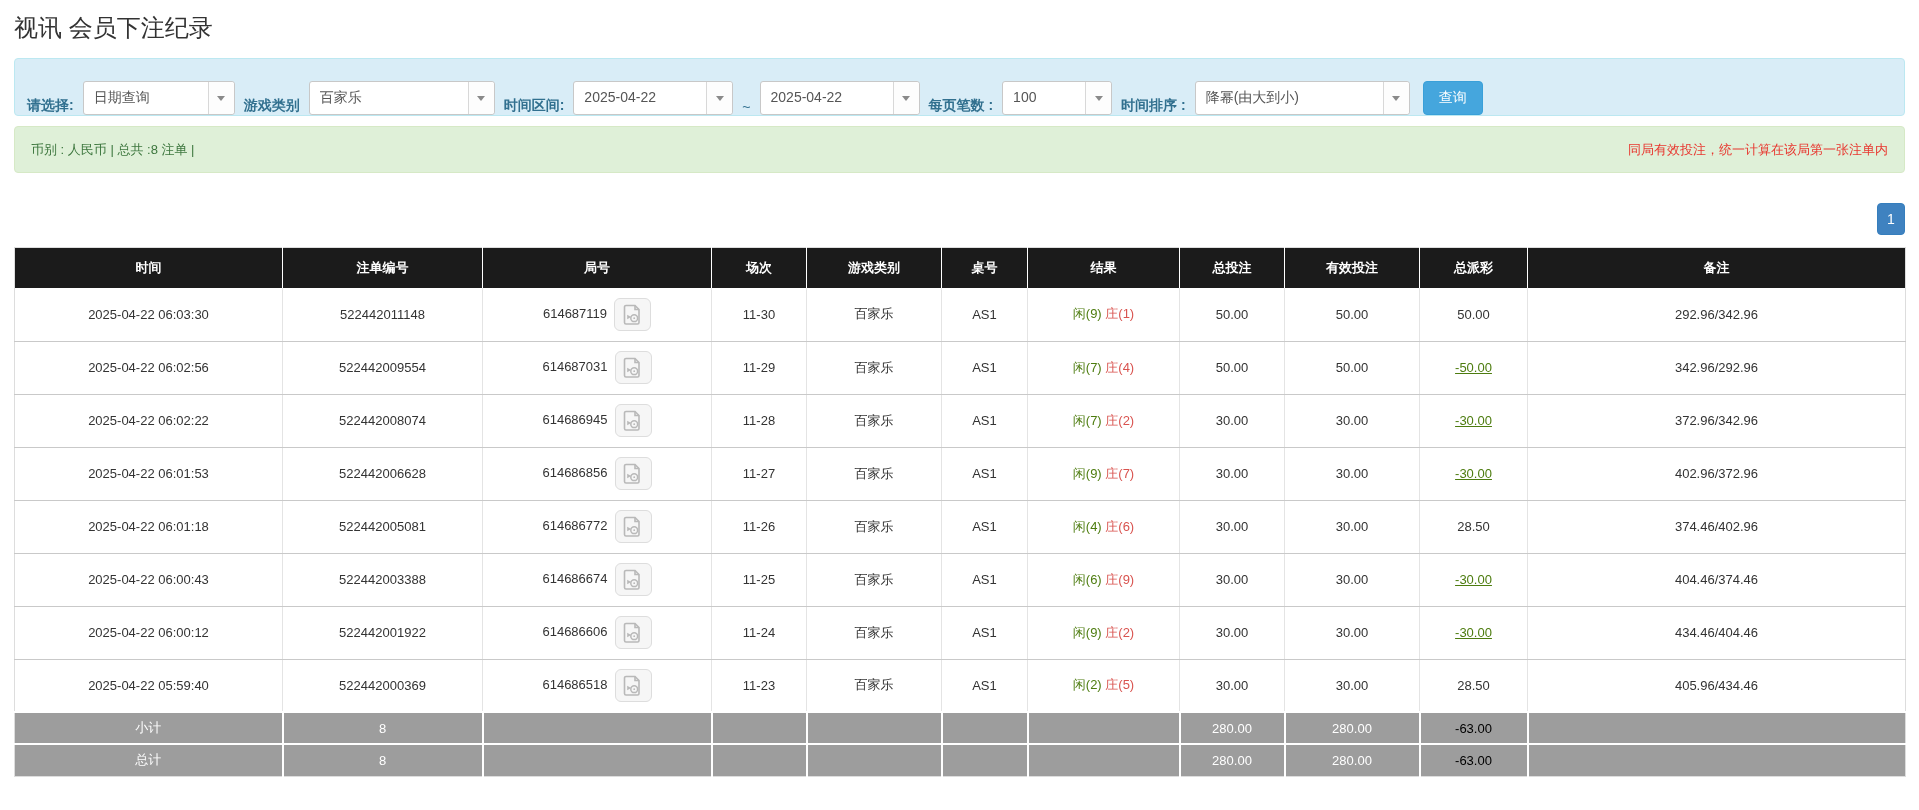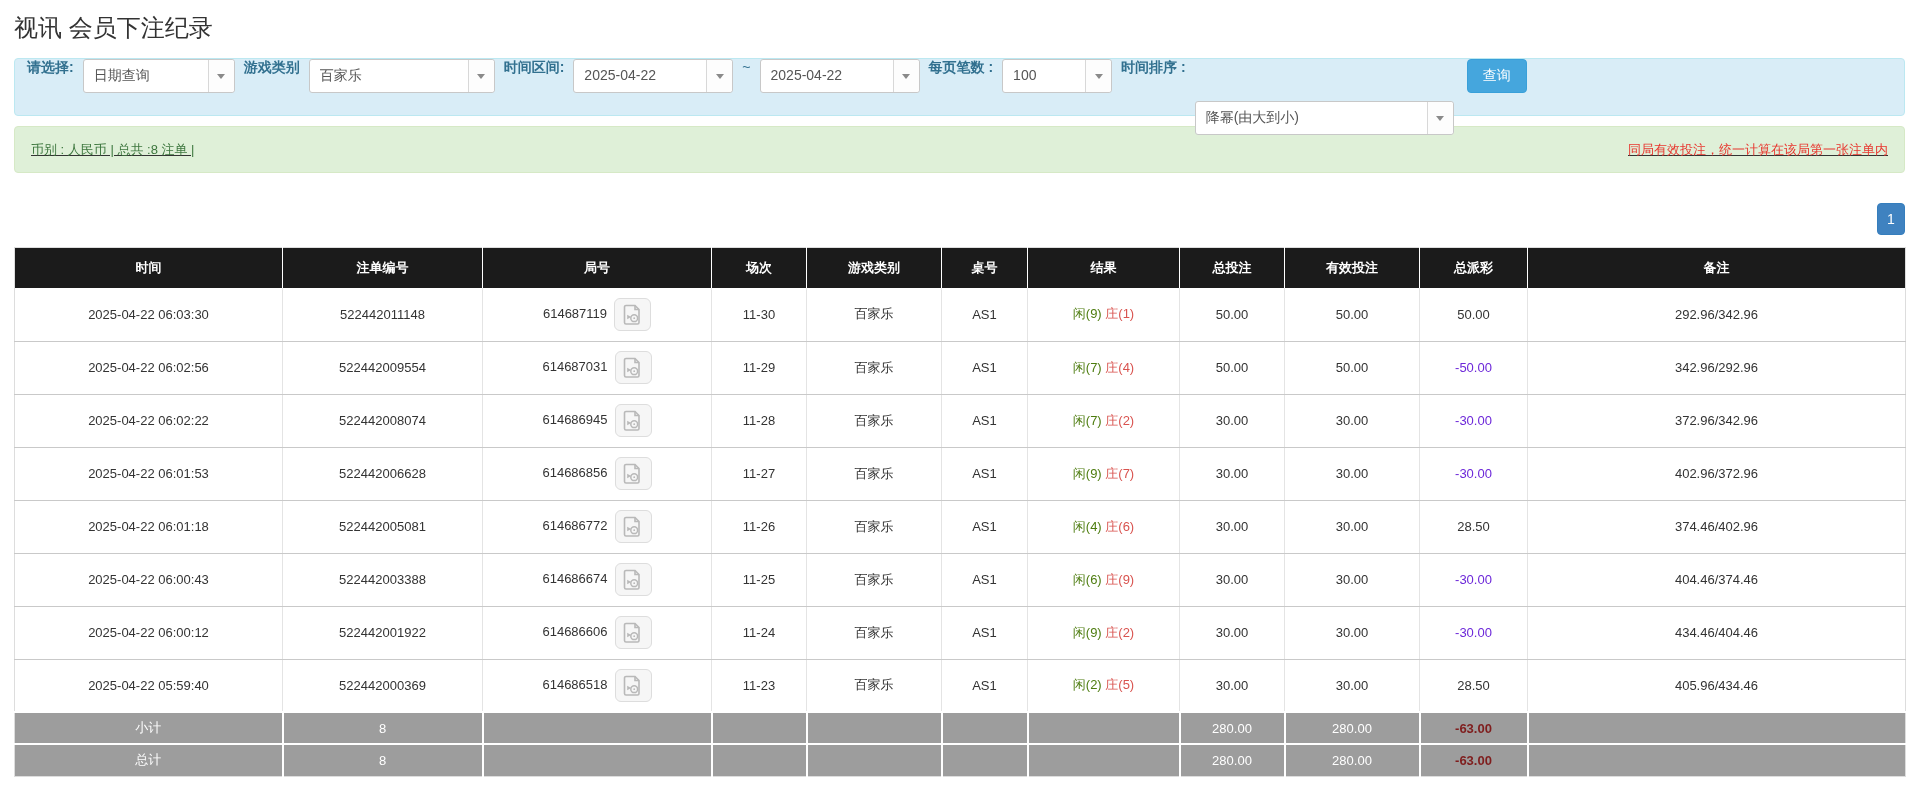--- a/index.html
+++ b/index.html
@@ -8,45 +8,45 @@
     width:1919px; height:810px; overflow:hidden;
     background:#fff; color:#333;
     font-family:"Liberation Sans", sans-serif;
     padding:0 14px;
   }
   .page-title { font-size:24px; font-weight:400; color:#333; margin:12px 0 14px 0; }
 
   
   .filter-bar {
     background:#d9edf7; border:1px solid #bce8f1; border-radius:4px;
-    height:58px; display:flex; align-items:flex-start; padding:0 12px; gap:9px;
+    height:58px; display:flex; align-items:flex-end; padding:0 12px; gap:9px;
     margin-bottom:10px;
   }
   .flabel { color:#31708f; font-weight:bold; font-size:14px; white-space:nowrap; }
   .select {
     background:#fff; border:1px solid #c8c8c8; border-radius:3px; height:34px;
     display:flex; align-items:stretch; cursor:pointer;
   }
   .select .val { padding:7px 10px 8px 10px; font-size:14px; color:#555; flex:1; white-space:nowrap; overflow:hidden; }
   .select .caret-box { width:26px; border-left:1px solid #d8d8d8; display:flex; align-items:center; justify-content:center; background:#fdfdfd; border-radius:0 3px 3px 0; }
   .caret { width:0; height:0; border-left:4px solid transparent; border-right:4px solid transparent; border-top:5px solid #8a8a8a; }
   .w-qtype { width:152px; } .w-game { width:186px; } .w-date { width:160px; }
-  .w-size { width:110px; } .w-sort { width:259px;margin-top:42px; }
+  .w-size { width:110px; } .w-sort { width:215px;margin-top:42px; }
   .tilde { color:#31708f; font-size:14px; }
   .btn-search {
     background:#45a6dd; border:1px solid #39a0d9; color:#fff; font-size:14px;
     height:34px; padding:0 15px; border-radius:4px; margin-left:4px; cursor:pointer;
     font-family:Liberation Sans, sans-serif;
   }
 
   
   .summary-bar {
     background:#dff0d8; border:1px solid #d6e9c6; border-radius:4px;
     height:47px; display:flex; align-items:center; justify-content:space-between;
-    padding:0 16px; font-size:13px;text-decoration:underline;
+    padding:0 16px; font-size:13px;
   }
   .summary-left { color:#3c763d; }
   .summary-right { color:#e8372f; }
 
   
   .pagination-row { display:flex; justify-content:flex-end; margin:30px 0 12px 0; }
   .page-btn {
     background:#3f82c0; border:1px solid #357ebd; color:#fff; min-width:28px; height:32px;
     border-radius:4px; font-size:14px; display:flex; align-items:center; justify-content:center;
     padding:0 9px; cursor:pointer; font-family:"Liberation Sans", sans-serif;
@@ -63,33 +63,33 @@
   }
   thead th:last-child { border-right:none; }
   tbody.data td {
     height:53px; text-align:center; background:#fff; color:#333;
     border-bottom:1px solid #c9c9c9; border-right:1px solid #e4e4e4; padding:0 4px;
   }
   tbody.data td:last-child { border-right:none; }
   td.c-totalbet { color:#337ab7; cursor:pointer; }
   .result-player { color:#4d7c0f; }
   .result-banker { color:#d9534f;margin-top:22px; }
-  td.payout.neg { color:#6d28d9; }
+  td.payout.neg { color:#4d7c0f;text-decoration:underline; }
   td.remark { color:#333; }
   .video-btn {
     width:37px; height:33px; border:1px solid #ddd; background:#f6f6f6; border-radius:6px;
     display:inline-flex; align-items:center; justify-content:center; vertical-align:middle;
     margin-left:7px; cursor:pointer; padding:0;
   }
   tr.totals td {
     background:#9d9d9d; color:#fff; height:32px; text-align:center;
     border-right:2px solid #fff; border-top:2px solid #fff; padding:0 4px;
   }
   tr.totals td:last-child { border-right:none; }
-  tr.totals td.payout { color:#7f1d1d; font-weight:bold; }
+  tr.totals td.payout { color:#000000; font-weight:normal; }
 </style>
 </head>
 <body>
 
 <h1 class="page-title">视讯 会员下注纪录</h1>
 
 <div class="filter-bar">
   <span class="flabel">请选择:</span>
   <div class="select w-qtype">
     <span class="val">日期查询</span>

